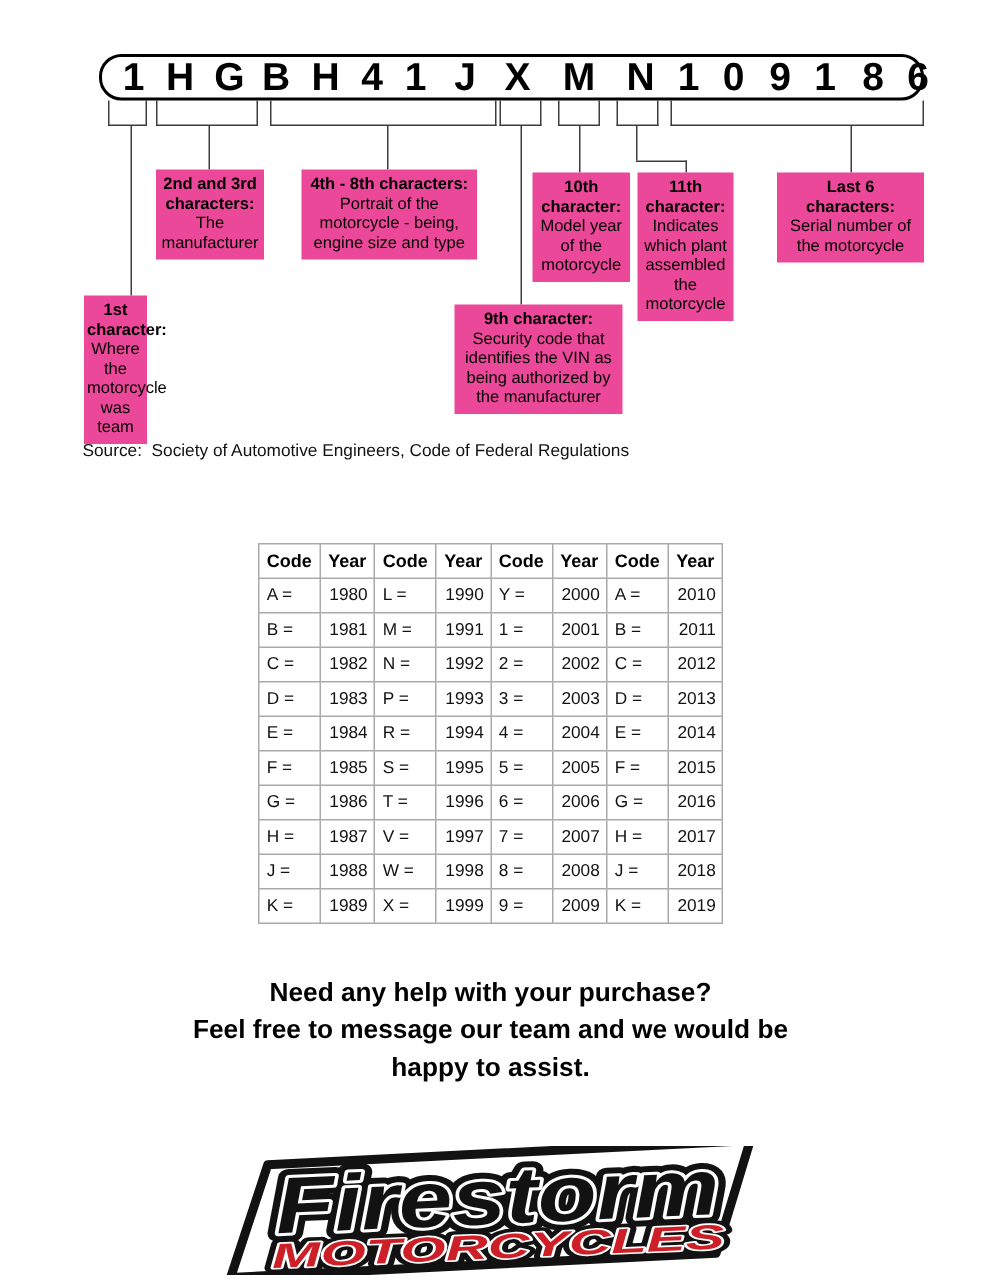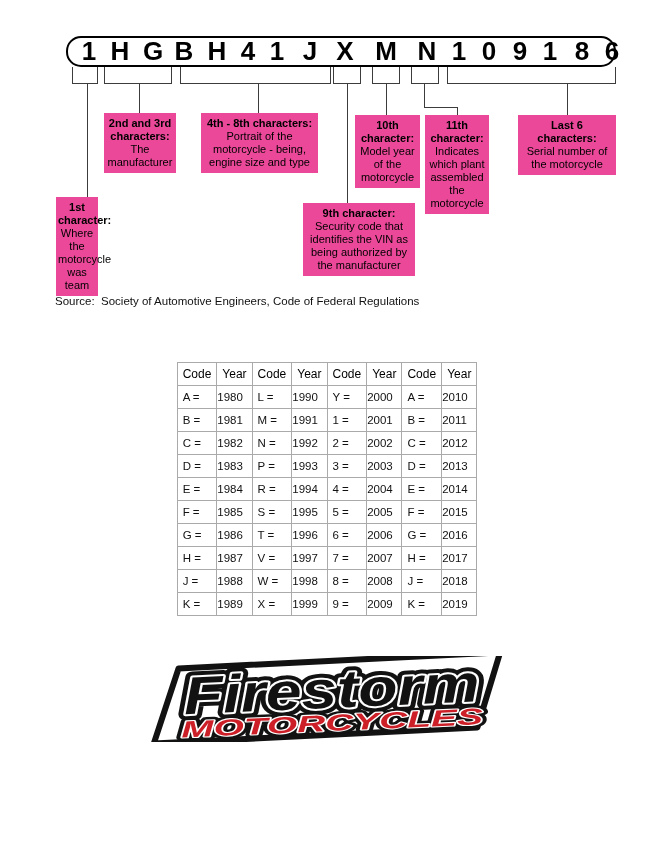--- a/index.html
+++ b/index.html
@@ -29,23 +29,23 @@
   }
   .callout-title { display:block; font-weight:bold; }
   .callout-body { display:block; }
   .source-line { position:absolute; left:55px; top:295px; font-size:11.5px; color:#111; white-space:pre; }
 
   
   .year-table { border-collapse:collapse; margin:42px auto 0; }
   .year-table th, .year-table td {
     border:1px solid #aaaaaa; height:23px; font-size:11.5px; color:#111; background:#fff;
   }
-  .year-table th { font-size:12px; font-weight:normal; text-align:left; padding:0 5px; color:#000; }
+  .year-table th { font-size:12px; font-weight:bold; text-align:left; padding:0 5px; color:#000; }
   .year-table td.code-cell { width:38px; text-align:left; padding-left:5px; }
-  .year-table td.year-cell { width:35px; padding-right:4px; }
+  .year-table td.year-cell { width:35px; text-align:right; padding-right:4px; }
 
   
   .help-block { margin-top:33px; text-align:center; font-weight:bold; font-size:17.5px; line-height:25px; color:#000; }
 
   
   .logo-wrap { margin-top:40px; display:flex; justify-content:center; }
 </style>
 </head>
 <body>
 
@@ -232,20 +232,25 @@
           <td class="code-cell">X =</td>
           <td class="year-cell">1999</td>
           <td class="code-cell">9 =</td>
           <td class="year-cell">2009</td>
           <td class="code-cell">K =</td>
           <td class="year-cell">2019</td>
         </tr>
       </tbody>
   </table>
 
+  <div class="help-block">
+    <div>Need any help with your purchase?</div>
+    <div>Feel free to message our team and we would be</div>
+    <div>happy to assist.</div>
+  </div>
 
   <div class="logo-wrap">
     <svg width="366" height="86" viewBox="0 0 366 86">
       <g transform="rotate(-2.5 183 43)">
         <polygon points="36,6 358,4 332,78 8,80" fill="#ffffff" stroke="#121212" stroke-width="6" stroke-linejoin="round"></polygon>
 
         <text x="40" y="52" font-family="Liberation Sans, DejaVu Sans, sans-serif" font-weight="bold" font-style="italic" font-size="53" fill="none" stroke="#121212" stroke-width="12" stroke-linejoin="round" textLength="296" lengthAdjust="spacingAndGlyphs">Firestorm</text>
         <text x="40" y="52" font-family="Liberation Sans, DejaVu Sans, sans-serif" font-weight="bold" font-style="italic" font-size="53" fill="#121212" stroke="#ffffff" stroke-width="4" paint-order="stroke" stroke-linejoin="round" textLength="296" lengthAdjust="spacingAndGlyphs">Firestorm</text>
 
         <text x="36" y="75" font-family="Liberation Sans, DejaVu Sans, sans-serif" font-weight="bold" font-style="italic" font-size="23" fill="none" stroke="#121212" stroke-width="7" stroke-linejoin="round" textLength="302" lengthAdjust="spacingAndGlyphs">MOTORCYCLES</text>

